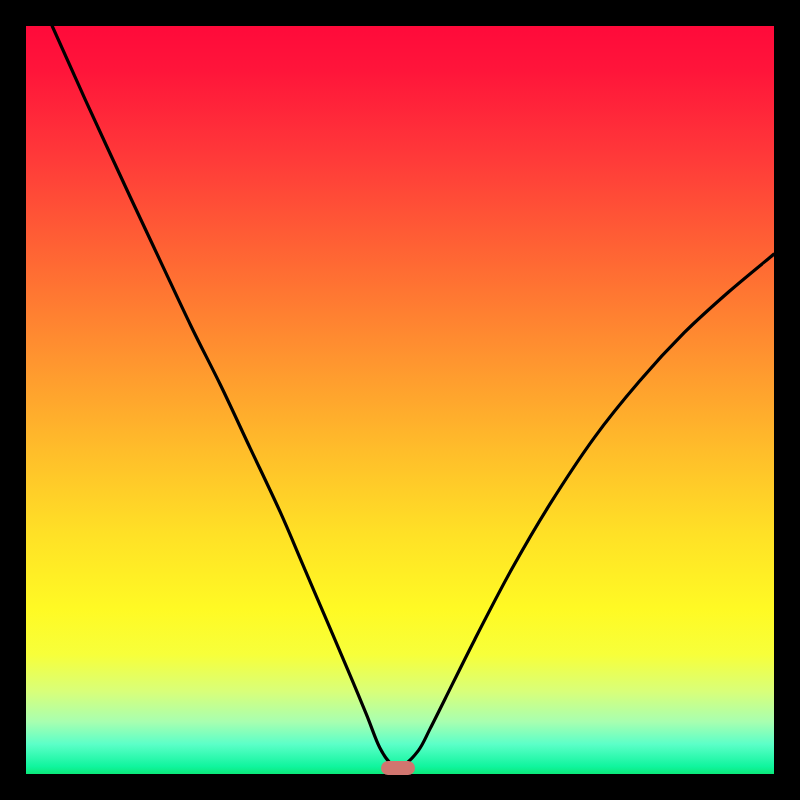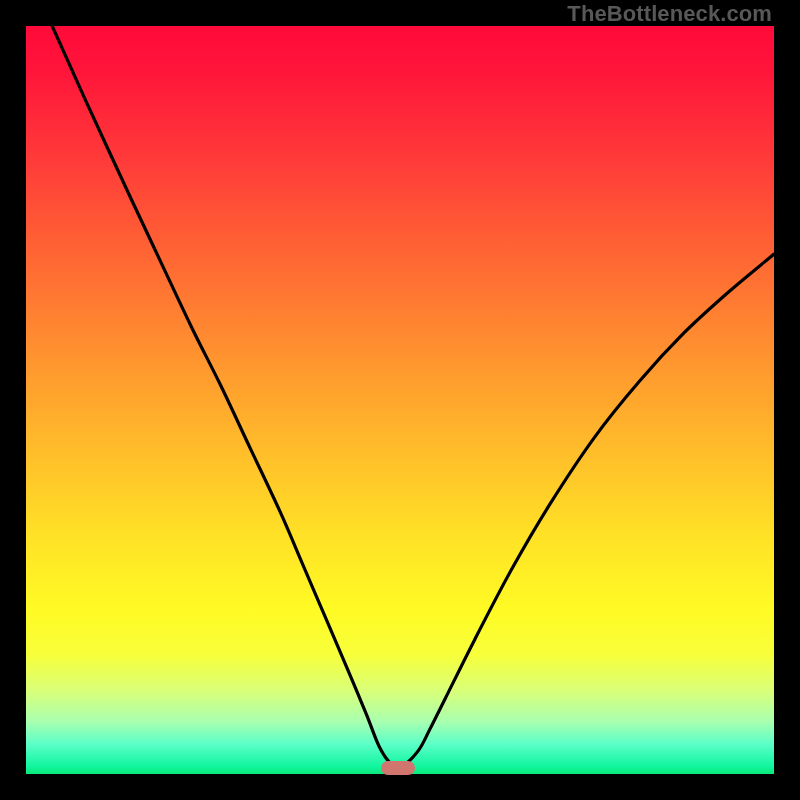--- a/index.html
+++ b/index.html
@@ -70,14 +70,13 @@
 </head>
 <body>
 
 <div class="frame">
   <div class="plot">
     <svg class="curve" viewBox="0 0 748 748" preserveAspectRatio="none">
       <path id="curve-path" fill="none" stroke="#000" stroke-width="3.2" stroke-linecap="round" stroke-linejoin="round" d="M 26.2 0.0 C 31.8 12.5, 46.8 46.1, 59.8 74.8 C 72.9 103.5, 92.3 145.2, 104.7 172.0 C 117.2 198.8, 124.7 214.4, 134.6 235.6 C 144.6 256.8, 154.6 278.6, 164.6 299.2 C 174.5 319.8, 184.5 338.5, 194.5 359.0 C 204.5 379.6, 214.4 401.4, 224.4 422.6 C 234.4 443.8, 245.6 466.9, 254.3 486.2 C 263.0 505.5, 269.3 521.1, 276.8 538.6 C 284.2 556.0, 291.7 573.5, 299.2 590.9 C 306.7 608.4, 314.8 627.1, 321.6 643.3 C 328.5 659.5, 335.0 675.1, 340.3 688.2 C 345.7 701.3, 349.4 713.3, 353.8 721.8 C 358.2 730.3, 362.5 736.2, 366.5 739.0 C 370.5 741.9, 373.4 741.5, 377.7 739.0 C 382.1 736.5, 388.3 730.0, 392.7 724.1 C 397.1 718.1, 399.6 711.6, 403.9 703.1 C 408.3 694.6, 411.4 688.2, 418.9 673.2 C 426.4 658.2, 437.6 635.2, 448.8 613.4 C 460.0 591.5, 473.7 564.7, 486.2 542.3 C 498.7 519.9, 509.9 500.5, 523.6 478.7 C 537.3 456.9, 553.5 432.0, 568.5 411.4 C 583.4 390.8, 598.4 372.8, 613.4 355.3 C 628.3 337.8, 643.3 321.6, 658.2 306.7 C 673.2 291.7, 688.2 278.6, 703.1 265.5 C 718.1 252.4, 740.5 234.4, 748.0 228.1"></path>
     </svg>
     <div id="marker" class="marker" style="left: 354.756px; top: 735.016px;"></div>
   </div>
-  <div class="watermark">TheBottleneck.com</div>
 </div>
 
 </body></html>

